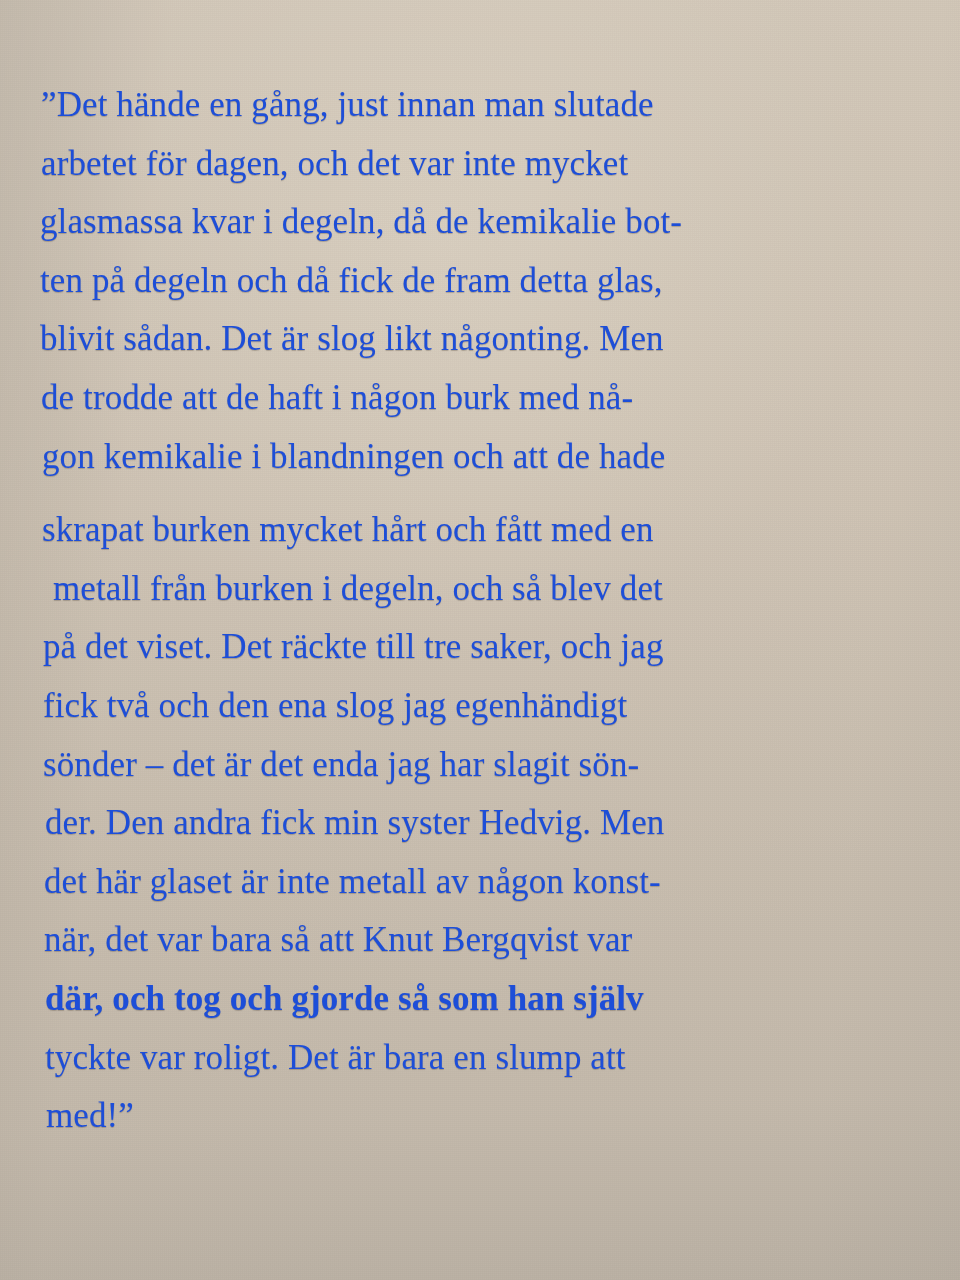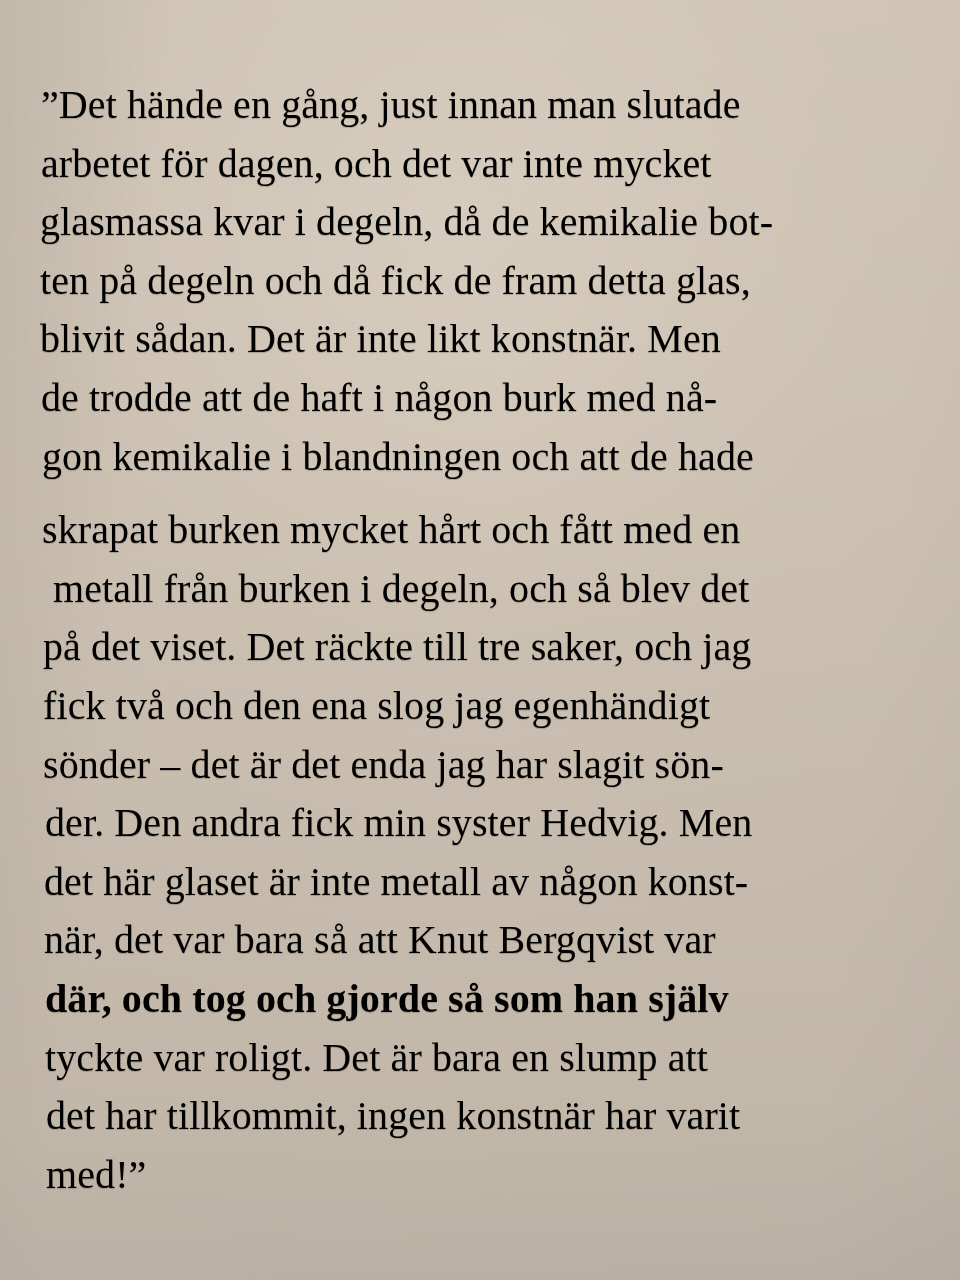--- a/index.html
+++ b/index.html
@@ -58,24 +58,24 @@
 
   #text-block {
     position: absolute;
     left: 40px;
     top: 76px;
     width: 884px;
   }
 
   .line {
     display: block;
-    font-size: 40px;
+    font-size: 35px;
     line-height: 58.6px;
     letter-spacing: 0.1px;
-    color: #000000;
+    color: #1d4ed8;
     white-space: pre;
     text-shadow: 0 0.6px 0.7px rgba(120,108,96,0.45);
   }
 
   
   .line:nth-child(1)  { margin-left: 1px;  }
   .line:nth-child(2)  { margin-left: 1px;  }
   .line:nth-child(3)  { margin-left: 0px;  }
   .line:nth-child(4)  { margin-left: 0px;  }
   .line:nth-child(5)  { margin-left: 0px;  }
@@ -102,29 +102,28 @@
   <div class="light-a"></div>
   <div class="light-b"></div>
   <div class="light-c"></div>
   <div class="grain"></div>
 
   <div id="text-block">
     <span class="line">”Det hände en gång, just innan man slutade</span>
     <span class="line">arbetet för dagen, och det var inte mycket</span>
     <span class="line">glasmassa kvar i degeln, då de kemikalie bot-</span>
     <span class="line">ten på degeln och då fick de fram detta glas,</span>
-    <span class="line">blivit sådan. Det är inte likt konstnär. Men</span>
+    <span class="line">blivit sådan. Det är slog likt någonting. Men</span>
     <span class="line">de trodde att de haft i någon burk med nå-</span>
     <span class="line">gon kemikalie i blandningen och att de hade</span>
     <span class="line">skrapat burken mycket hårt och fått med en</span>
     <span class="line">metall från burken i degeln, och så blev det</span>
     <span class="line">på det viset. Det räckte till tre saker, och jag</span>
     <span class="line">fick två och den ena slog jag egenhändigt</span>
     <span class="line">sönder – det är det enda jag har slagit sön-</span>
     <span class="line">der. Den andra fick min syster Hedvig. Men</span>
     <span class="line">det här glaset är inte metall av någon konst-</span>
     <span class="line">när, det var bara så att Knut Bergqvist var</span>
     <span class="line">där, och tog och gjorde så som han själv</span>
     <span class="line">tyckte var roligt. Det är bara en slump att</span>
-    <span class="line">det har tillkommit, ingen konstnär har varit</span>
     <span class="line">med!”</span>
   </div>
 </div>
 
 </body></html>

